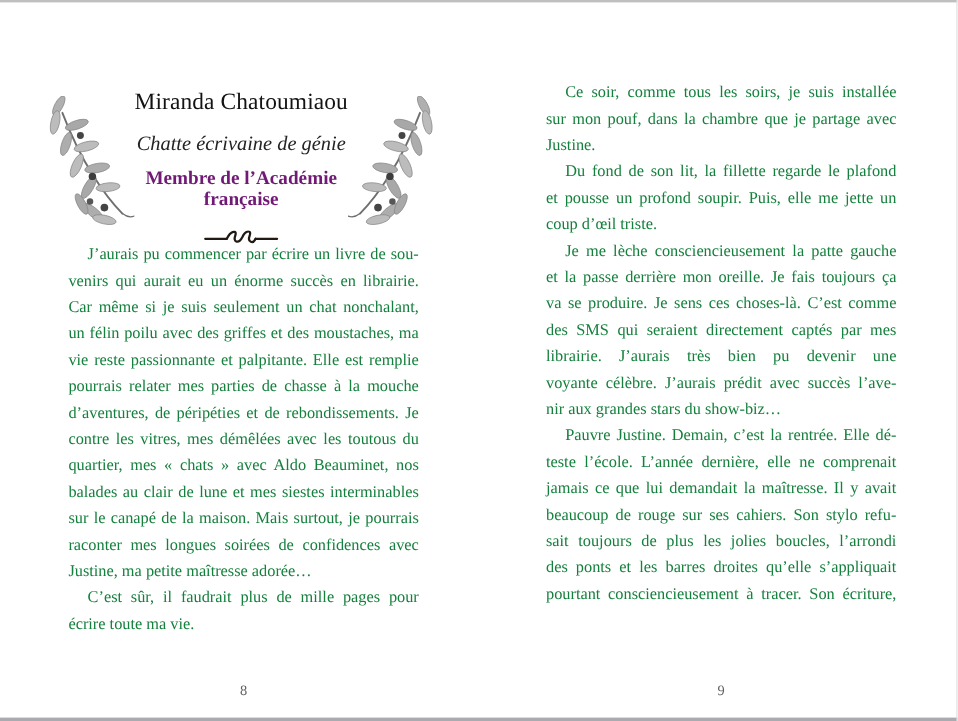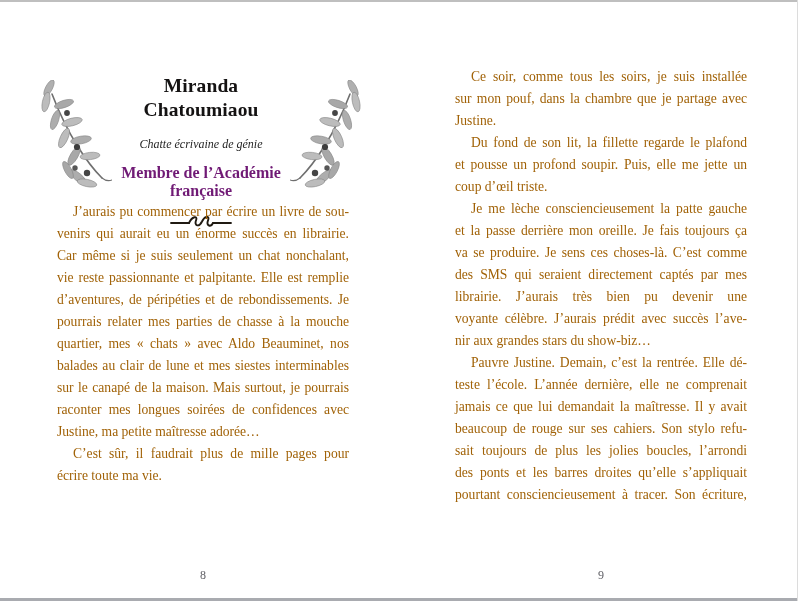--- a/index.html
+++ b/index.html
@@ -15,28 +15,28 @@
   .page-left{left:0;}
   .page-right{left:399px;}
 
   
   .chapter-header{
     position:absolute;left:32px;top:72px;width:338px;
     display:flex;align-items:flex-start;justify-content:space-between;
   }
   .branch{width:80px;height:116px;margin-top:8px;flex:0 0 auto;}
   .header-text{flex:1 1 auto;text-align:center;padding-top:2px;}
-  .author-name{font-size:19.5px;font-weight:bold;color:#141212;line-height:24px;letter-spacing:0.1px;}
-  .author-subtitle{font-style:italic;font-size:12px;color:#242424;line-height:20px;margin-top:12px;}
+  .author-name{font-size:19.5px;font-weight:normal;color:#141212;line-height:24px;letter-spacing:0.1px;}
+  .author-subtitle{font-style:italic;font-size:17px;color:#242424;line-height:20px;margin-top:12px;}
   .author-affiliation{font-weight:bold;font-size:16px;color:#701a75;line-height:18px;margin-top:10px;}
   .divider-wrap{margin-top:16px;display:flex;justify-content:center;}
   .divider{width:62px;height:13px;}
 
   
-  .body-text{position:absolute;width:292px;font-size:13.6px;line-height:22px;color:#a16207;}
+  .body-text{position:absolute;width:292px;font-size:13.6px;line-height:22px;color:#15803d;}
   .body-left{left:57px;top:201px;}
   .body-right{left:56px;top:66px;}
   .line{text-align:justify;text-align-last:justify;white-space:normal;}
   .line.end{text-align-last:left;}
   .line.first{text-indent:16px;}
 
   
   .page-number{
     position:absolute;top:568px;width:292px;text-align:center;
     font-size:12px;color:#606066;line-height:14px;
@@ -108,23 +108,25 @@
             <use href="#branch-shape"></use>
           </g>
       </svg>
     </div>
 
     <div class="body-text body-left">
         <div>
           <div class="line first">J’aurais pu commencer par écrire un livre de sou-</div>
           <div class="line">venirs qui aurait eu un énorme succès en librairie.</div>
           <div class="line">Car même si je suis seulement un chat nonchalant,</div>
+          <div class="line">un félin poilu avec des griffes et des moustaches, ma</div>
           <div class="line">vie reste passionnante et palpitante. Elle est remplie</div>
+          <div class="line">pourrais relater mes parties de chasse à la mouche</div>
           <div class="line">d’aventures, de péripéties et de rebondissements. Je</div>
-          <div class="line">pourrais relater mes parties de chasse à la mouche</div>
+          <div class="line">contre les vitres, mes démêlées avec les toutous du</div>
           <div class="line">quartier, mes «&nbsp;chats&nbsp;» avec Aldo Beauminet, nos</div>
           <div class="line">balades au clair de lune et mes siestes interminables</div>
           <div class="line">sur le canapé de la maison. Mais surtout, je pourrais</div>
           <div class="line">raconter mes longues soirées de confidences avec</div>
           <div class="line end">Justine, ma petite maîtresse adorée…</div>
         </div>
         <div>
           <div class="line first">C’est sûr, il faudrait plus de mille pages pour</div>
           <div class="line end">écrire toute ma vie.</div>
         </div>

